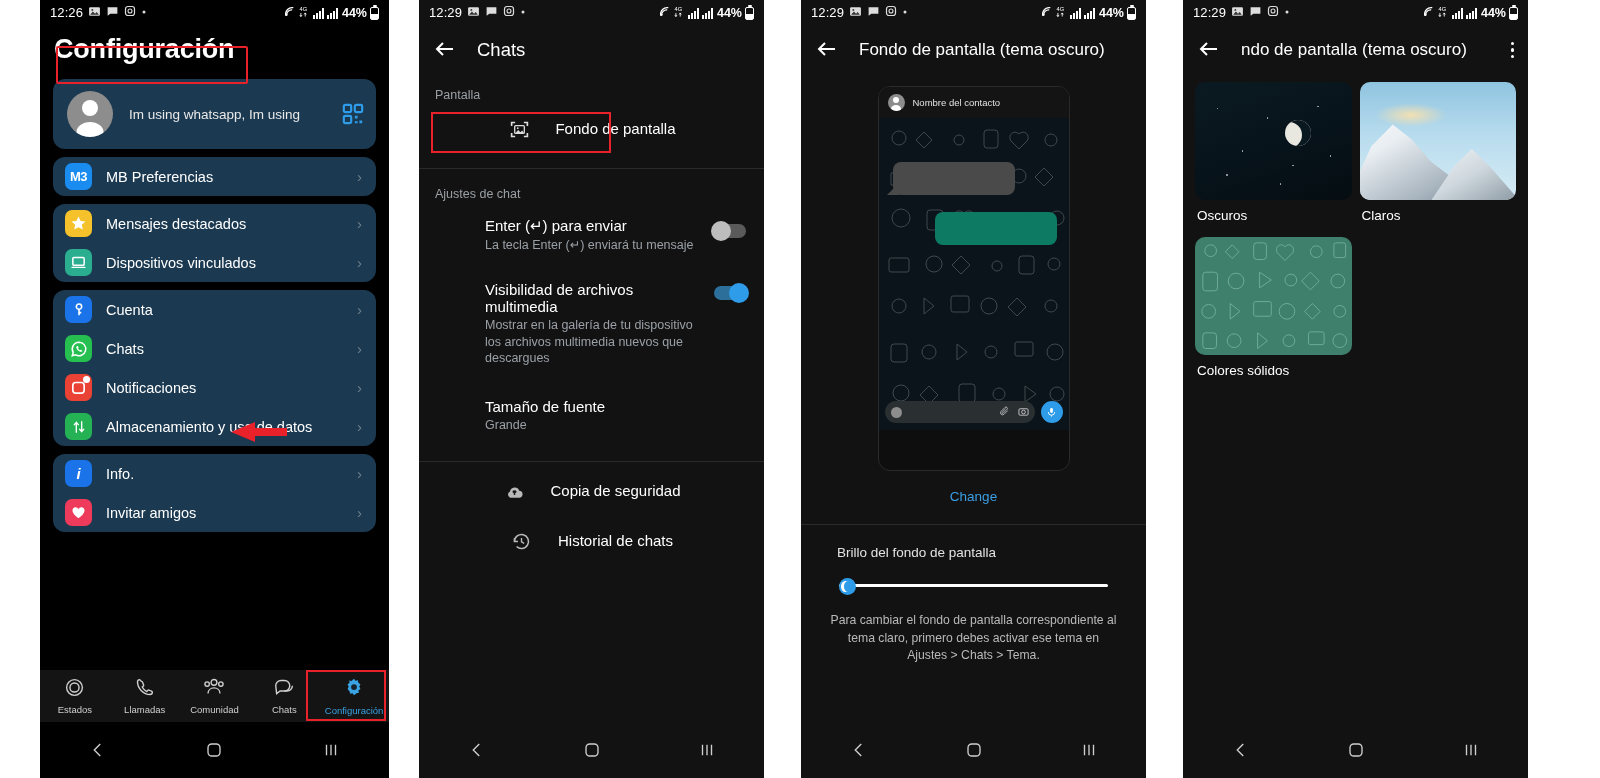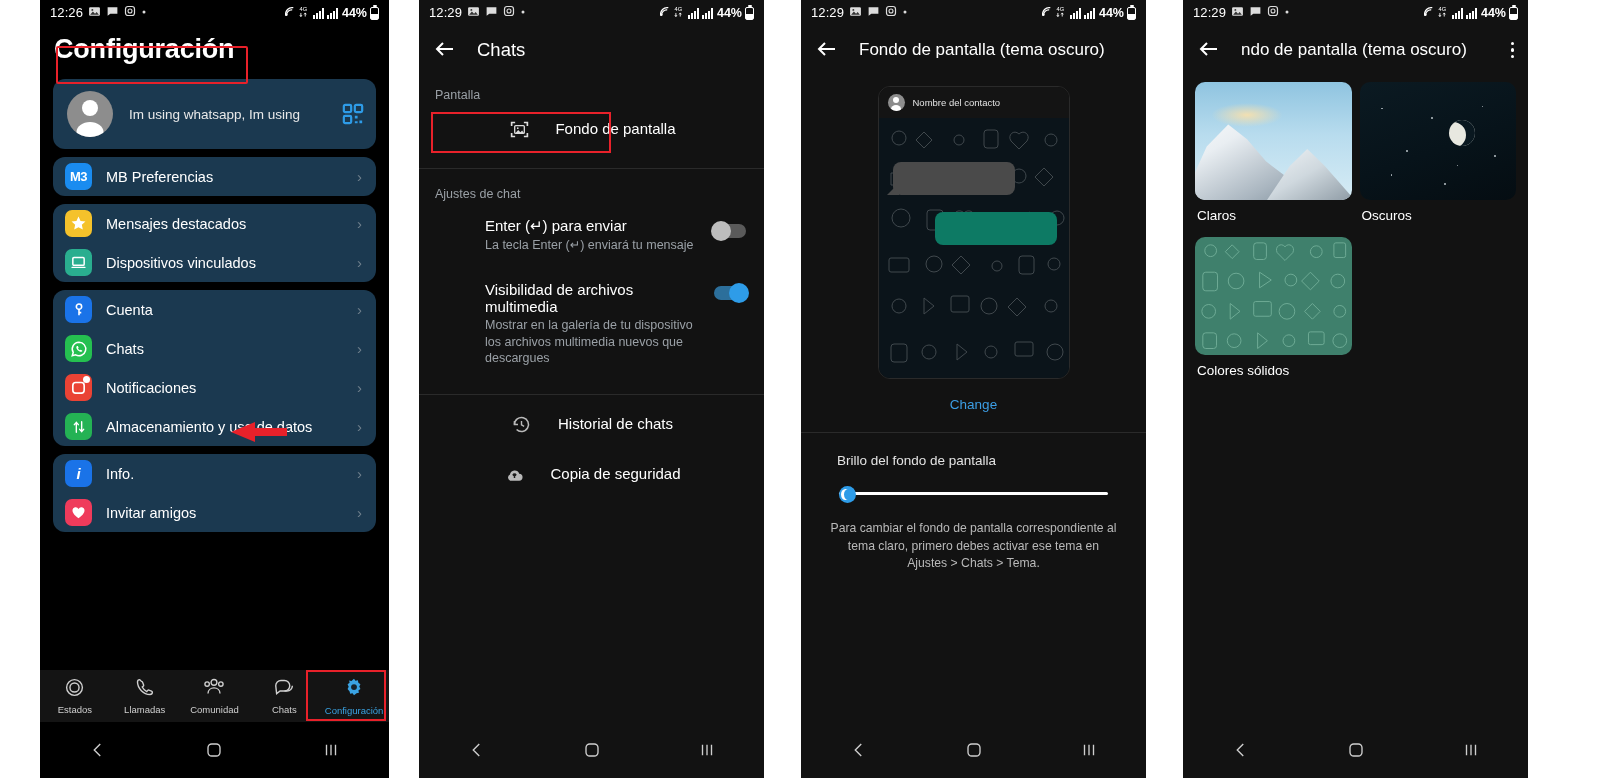--- a/index.html
+++ b/index.html
@@ -117,21 +117,21 @@
   .sw.off:after{content:"";position:absolute;left:-3px;top:-3px;width:20px;height:20px;border-radius:50%;background:#bdbdbd;}
   .sw.on { background:#2c6f9b; }
   .sw.on:after{content:"";position:absolute;right:-3px;top:-3px;width:20px;height:20px;border-radius:50%;background:#2e9ce8;}
   .setting { padding:10px 16px 10px 66px; position:relative; }
   .setting .t1 { color:#fff; font-size:15px; }
   .setting .t2 { color:#9aa0a6; font-size:12.5px; line-height:1.3; margin-top:2px; }
 
   
   .preview-wrap { display:flex; justify-content:center; padding-top:12px; }
   .preview {
-    width:192px; height:293px; border-radius:12px; background:#0e0e0e;
+    width:192px; height:385px; border-radius:12px; background:#0e0e0e;
     border:1px solid #2a2a2a; overflow:hidden; position:relative;
   }
   .pv-head { display:flex; align-items:center; gap:8px; padding:7px 9px; background:#141414; }
   .pv-av { width:17px;height:17px;border-radius:50%;background:#8d8d8d;position:relative;overflow:hidden;flex:none;}
   .pv-av:before{content:"";position:absolute;top:3px;left:50%;transform:translateX(-50%);width:6px;height:6px;border-radius:50%;background:#fff;}
   .pv-av:after{content:"";position:absolute;bottom:-2px;left:50%;transform:translateX(-50%);width:10px;height:8px;border-radius:50% 50% 0 0;background:#fff;}
   .pv-name { color:#e3e3e3; font-size:9.5px; }
   .pv-body { position:relative; height:312px; background:#0b141a; overflow:hidden; }
   .pv-bubble-in {
     position:absolute; left:14px; top:44px; width:122px; height:33px;
@@ -528,41 +528,45 @@
       <div class="t2">La tecla Enter (↵) enviará tu mensaje</div>
       <div class="sw off" style="top:24px;"></div>
     </div>
 
     <div class="setting" style="padding-top:18px;padding-right:62px;">
       <div class="t1">Visibilidad de archivos multimedia</div>
       <div class="t2">Mostrar en la galería de tu dispositivo los archivos multimedia nuevos que descargues</div>
       <div class="sw on" style="top:30px;"></div>
     </div>
 
+    <div class="setting" style="padding-top:22px;">
+      <div class="t1">Tamaño de fuente</div>
+      <div class="t2">Grande</div>
+    </div>
 
     <div class="divider" style="margin-top:18px;"></div>
 
+    <div class="p2-row" style="padding:13px 16px;">
+      <span class="ico">
+        <svg width="21" height="21" viewBox="0 0 24 24">
+            <path d="M7 19h10a4 4 0 0 0 .4-8 5.5 5.5 0 0 0-10.6 1A3.8 3.8 0 0 0 7 19z" fill="#b9b9b9"></path>
+            <path d="M12 16v-5M12 11l-2 2M12 11l2 2" stroke="#1a1a1a" stroke-width="1.7" fill="none"></path>
+          </svg>
+      </span>
+      <span class="txt"><span class="t1">Copia de seguridad</span></span>
+    </div>
     <div class="p2-row" style="padding:13px 16px;">
       <span class="ico">
         <svg width="21" height="21" viewBox="0 0 24 24">
             <path d="M4 12a8 8 0 1 1 2.4 5.7" fill="none" stroke="#b9b9b9" stroke-width="1.8"></path>
             <path d="M4 8v4h4" fill="none" stroke="#b9b9b9" stroke-width="1.8"></path>
             <path d="M12 8v4.5l3 1.6" fill="none" stroke="#b9b9b9" stroke-width="1.6"></path>
           </svg>
       </span>
       <span class="txt"><span class="t1">Historial de chats</span></span>
-    </div>
-    <div class="p2-row" style="padding:13px 16px;">
-      <span class="ico">
-        <svg width="21" height="21" viewBox="0 0 24 24">
-            <path d="M7 19h10a4 4 0 0 0 .4-8 5.5 5.5 0 0 0-10.6 1A3.8 3.8 0 0 0 7 19z" fill="#b9b9b9"></path>
-            <path d="M12 16v-5M12 11l-2 2M12 11l2 2" stroke="#1a1a1a" stroke-width="1.7" fill="none"></path>
-          </svg>
-      </span>
-      <span class="txt"><span class="t1">Copia de seguridad</span></span>
     </div>
 
     <div class="navbar">
       <div class="nb">
           <svg width="18" height="18" viewBox="0 0 24 24">
             <path d="M15 4l-8 8 8 8" fill="none" stroke="#cfcfcf" stroke-width="1.8"></path>
           </svg>
         </div>
       <div class="nb">
           <svg width="18" height="18" viewBox="0 0 24 24">
@@ -798,41 +802,41 @@
       <span class="title" style="font-size:17px;">ndo de pantalla (tema oscuro)</span>
       <span class="kebab">
           <span></span>
           <span></span>
           <span></span>
         </span>
     </div>
 
     <div class="grid">
       <div class="thumb-cell">
-        <div class="thumb th-claros">
-          <div class="glow"></div>
-          <div class="peak1"></div>
-          <div class="peak2"></div>
-        </div>
-        <div class="thumb-label">Claros</div>
-      </div>
-
-      <div class="thumb-cell">
         <div class="thumb th-oscuros">
           <div class="moon"></div>
           <span class="star" style="left:14%;top:22%"></span>
             <span class="star" style="left:30%;top:58%"></span>
           <span class="star" style="left:46%;top:30%"></span>
             <span class="star" style="left:62%;top:70%"></span>
           <span class="star" style="left:20%;top:78%"></span>
             <span class="star" style="left:78%;top:20%"></span>
           <span class="star" style="left:86%;top:62%"></span>
             <span class="star" style="left:54%;top:86%"></span>
         </div>
         <div class="thumb-label">Oscuros</div>
+      </div>
+
+      <div class="thumb-cell">
+        <div class="thumb th-claros">
+          <div class="glow"></div>
+          <div class="peak1"></div>
+          <div class="peak2"></div>
+        </div>
+        <div class="thumb-label">Claros</div>
       </div>
 
       <div class="thumb-cell">
         <div class="thumb th-solid">
           <svg class="doodle" viewBox="0 0 160 120" preserveAspectRatio="none">
             <g fill="none" stroke="#9fd6bf" stroke-width="1">
               <circle cx="16" cy="14" r="6"></circle>
                 <path d="M38 8l7 7-7 7-7-7z"></path>
                 <rect x="60" y="6" width="13" height="17" rx="3"></rect>
               <path d="M92 10c4-5 11 0 8 6l-8 8-8-8c-3-6 4-11 8-6z"></path>

